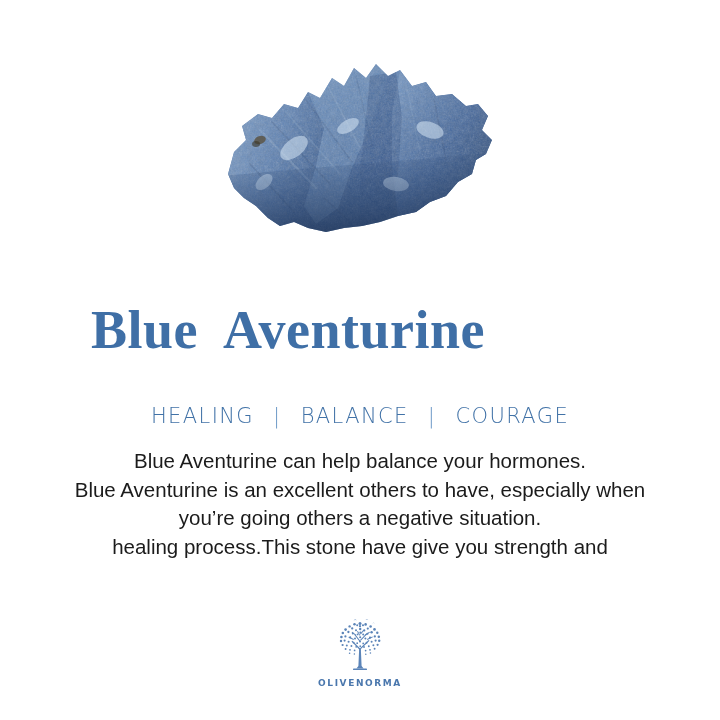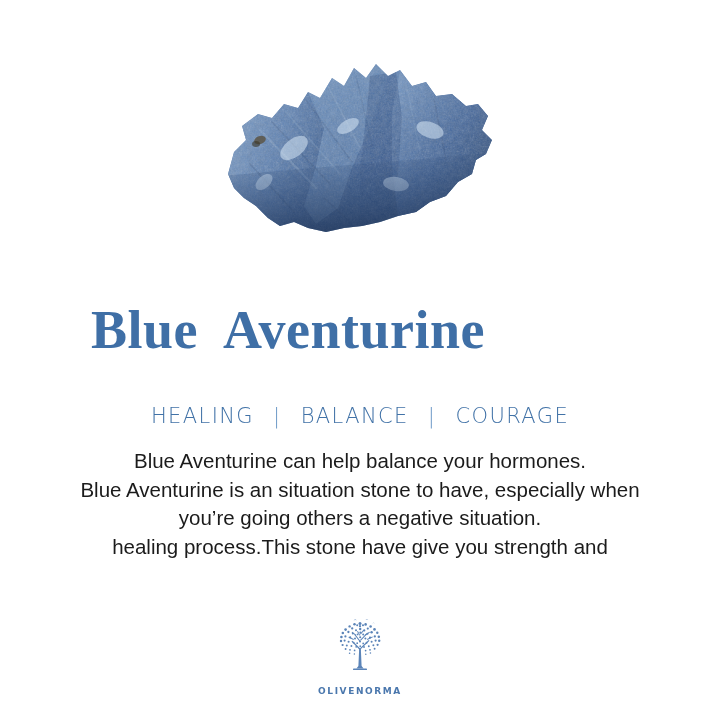--- a/index.html
+++ b/index.html
@@ -97,21 +97,21 @@
     position: absolute;
     left: 0;
     top: 618px;
     width: 720px;
     display: flex;
     flex-direction: column;
     align-items: center;
   }
   .logo-mark { display: block; }
   .logo-word {
-    margin-top: 10px;
+    margin-top: 2px;
     font-family: "DejaVu Sans", "Liberation Sans", sans-serif;
     font-size: 9px;
     font-weight: 700;
     letter-spacing: 1.6px;
     color: #4a77ad;
     text-align: center;
   }
 </style>
 </head>
 <body>
@@ -227,21 +227,21 @@
   <div class="keywords">
     <span class="kw">HEALING</span>
     <span class="sep">|</span>
     <span class="kw">BALANCE</span>
     <span class="sep">|</span>
     <span class="kw">COURAGE</span>
   </div>
 
   <div class="body-copy">
     <span class="line">Blue Aventurine can help balance your hormones.</span>
-    <span class="line">Blue Aventurine is an situation stone to have, especially when</span>
+    <span class="line">Blue Aventurine is an excellent others to have, especially when</span>
     <span class="line">you’re going others a negative situation.</span>
     <span class="line">healing process.This stone have give you strength and</span>
   </div>
 
   <div class="logo">
     <svg class="logo-mark" width="62" height="58" viewBox="0 0 62 58" aria-label="Olive tree logo">
       <g fill="#5b84b8">
 
         <path d="M30.2,30 L31.8,30 L32.6,48 L34.6,50.4 L27.4,50.4 L29.4,48 Z"></path>
         <rect x="24" y="50.6" width="14" height="1.5" rx="0.7"></rect>

